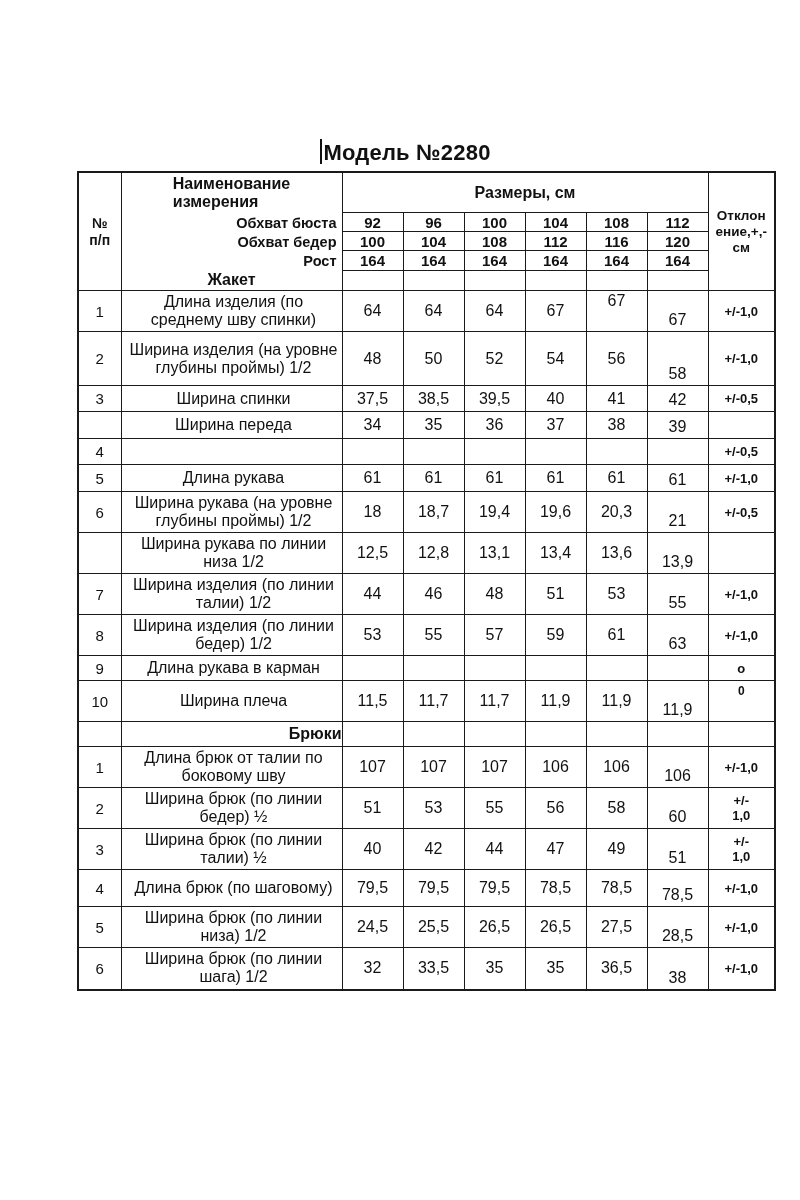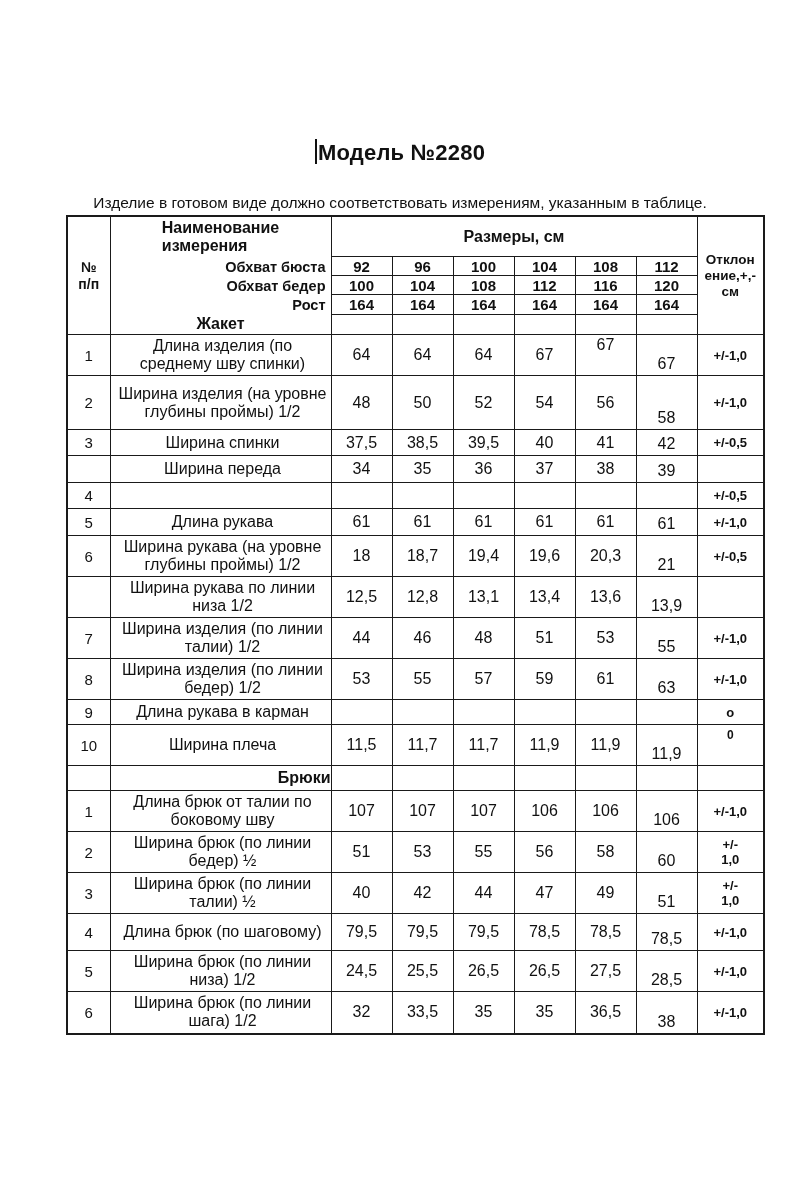--- a/index.html
+++ b/index.html
@@ -2,21 +2,21 @@
 <html><head>
 <meta charset="utf-8">
 <style>
   * { box-sizing: border-box; }
   html,body { margin:0; padding:0; }
   body {
     width:800px; height:1200px; background:#ffffff;
     font-family:"Liberation Sans","DejaVu Sans",sans-serif;
     color:#111111;
   }
-  .page { width:800px; height:1200px; overflow:hidden; }
+  .page { width:800px; height:1200px; overflow:hidden;padding-left:11px; }
 
   .title {
     padding-top:138px; text-align:center;
     font-size:22px; font-weight:bold; line-height:30px;
     letter-spacing:0.2px;
   }
   .cursor {
     display:inline-block; width:2px; height:25px; background:#111;
     vertical-align:-4px; margin-right:1px;
   }
@@ -69,21 +69,20 @@
   td.devc.top { vertical-align:top; padding-top:3px; }
   td.devc.small { font-size:12px; }
 </style>
 </head>
 <body>
 
 <div class="page">
 
   <div class="title"><span class="cursor"></span><span>Модель №2280</span></div>
 
-  <div class="subtitle">Изделие в готовом виде должно соответствовать измерениям, указанным в таблице.</div>
 
   <table class="meas">
     <colgroup>
       <col style="width:43px">
         <col style="width:221px">
       <col style="width:61px">
         <col style="width:61px">
         <col style="width:61px">
       <col style="width:61px">
         <col style="width:61px">

